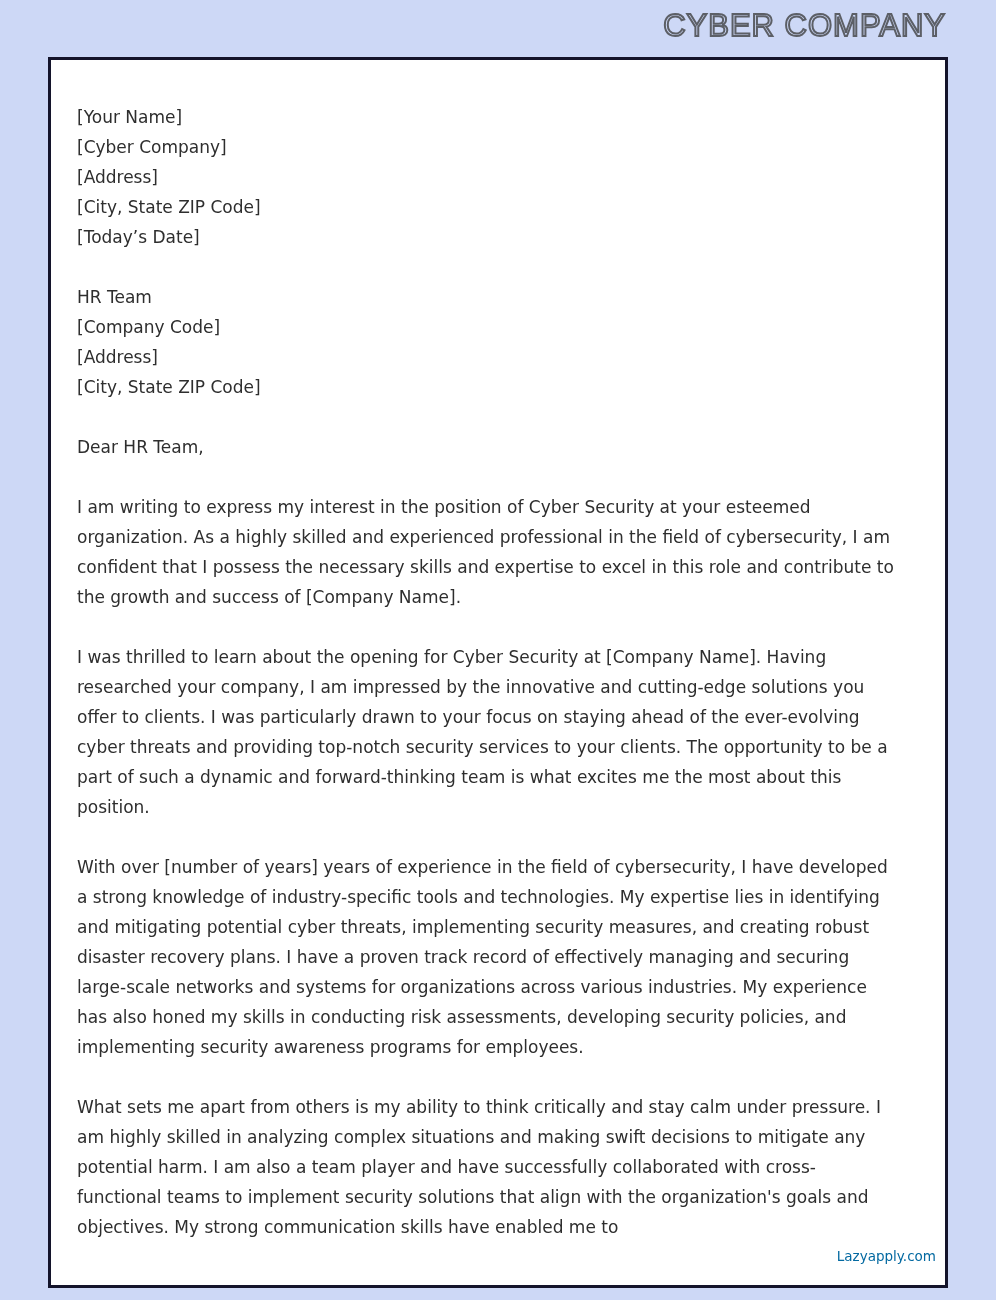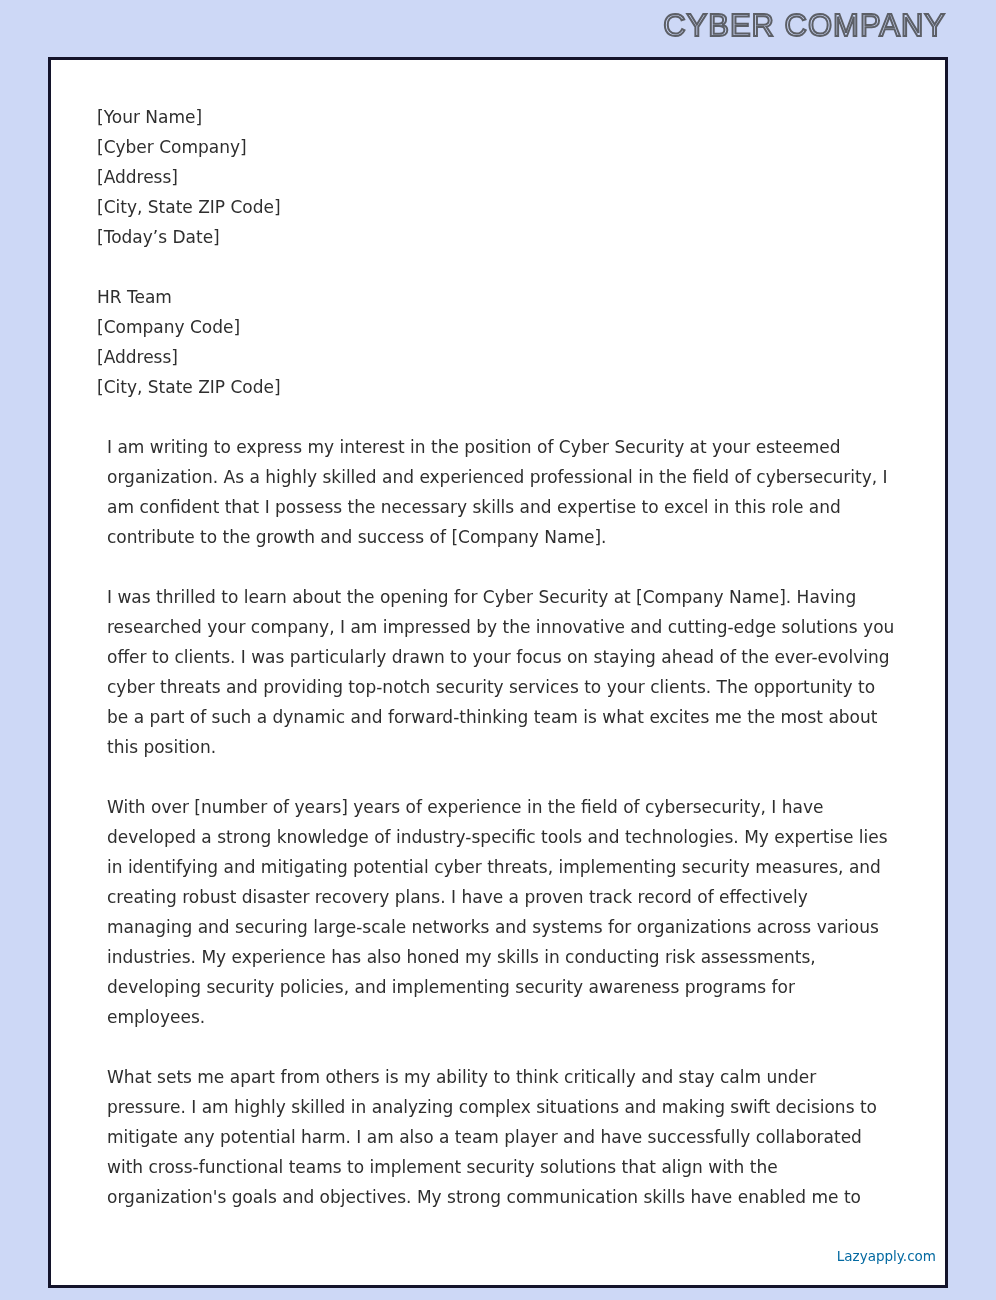--- a/index.html
+++ b/index.html
@@ -29,28 +29,28 @@
       position: absolute;
       left: 48px;
       top: 57px;
       width: 900px;
       height: 1231px;
       background: #ffffff;
       border: 3px solid #14142b;
       overflow: hidden;
     }
     .content {
-      padding: 42px 48px 0 46px;
+      padding: 42px 48px 0 26px;
       color: #2e2e2e;
       font-size: 17px;
       line-height: 30px;
     }
     .block { margin: 0 0 30px 0; }
     .block p { margin: 0; }
-    .para { margin: 0 0 30px 10px; }
+    .para { margin: 0 0 30px 0; }
     .watermark {
       position: absolute;
       right: 60px;
       bottom: 36px;
       font-size: 13.5px;
       color: #0369a1;
       z-index: 5;
     }
   </style>
 </head>
@@ -69,20 +69,23 @@
       <p>[Today’s Date]</p>
     </div>
 
     <div class="block">
       <p>HR Team</p>
       <p>[Company Code]</p>
       <p>[Address]</p>
       <p>[City, State ZIP Code]</p>
     </div>
 
+    <div class="block">
+      <p>Dear HR Team,</p>
+    </div>
 
     <p class="para">I am writing to express my interest in the position of Cyber Security at your esteemed organization. As a highly skilled and experienced professional in the field of cybersecurity, I am confident that I possess the necessary skills and expertise to excel in this role and contribute to the growth and success of [Company Name].</p>
     <p class="para">I was thrilled to learn about the opening for Cyber Security at [Company Name]. Having researched your company, I am impressed by the innovative and cutting-edge solutions you offer to clients. I was particularly drawn to your focus on staying ahead of the ever-evolving cyber threats and providing top-notch security services to your clients. The opportunity to be a part of such a dynamic and forward-thinking team is what excites me the most about this position.</p>
     <p class="para">With over [number of years] years of experience in the field of cybersecurity, I have developed a strong knowledge of industry-specific tools and technologies. My expertise lies in identifying and mitigating potential cyber threats, implementing security measures, and creating robust disaster recovery plans. I have a proven track record of effectively managing and securing large-scale networks and systems for organizations across various industries. My experience has also honed my skills in conducting risk assessments, developing security policies, and implementing security awareness programs for employees.</p>
     <p class="para">What sets me apart from others is my ability to think critically and stay calm under pressure. I am highly skilled in analyzing complex situations and making swift decisions to mitigate any potential harm. I am also a team player and have successfully collaborated with cross-functional teams to implement security solutions that align with the organization's goals and objectives. My strong communication skills have enabled me to</p>
 
   </div>
 </div>
 
 <div class="watermark">Lazyapply.com</div>

